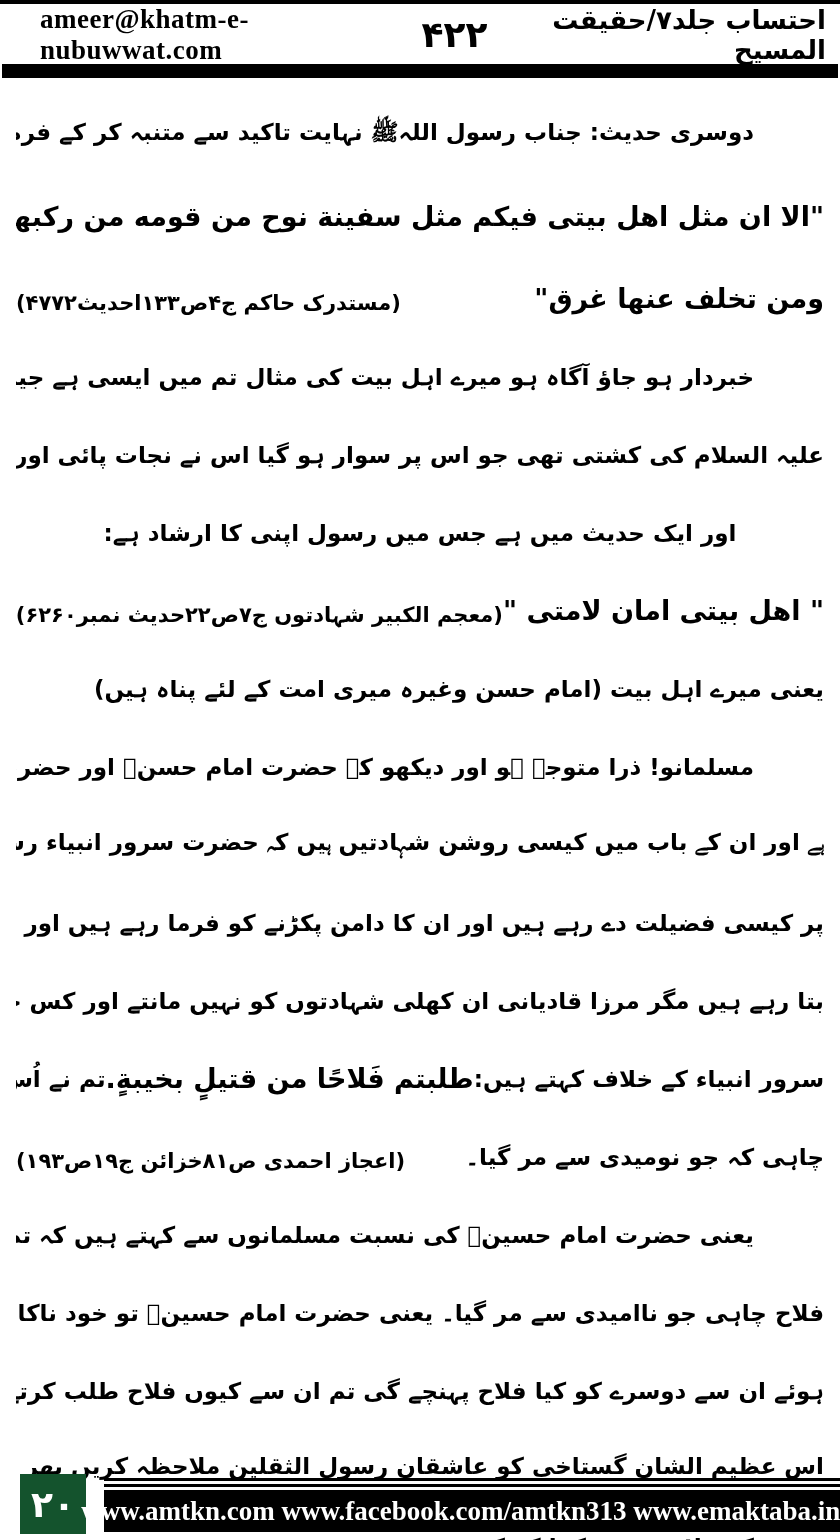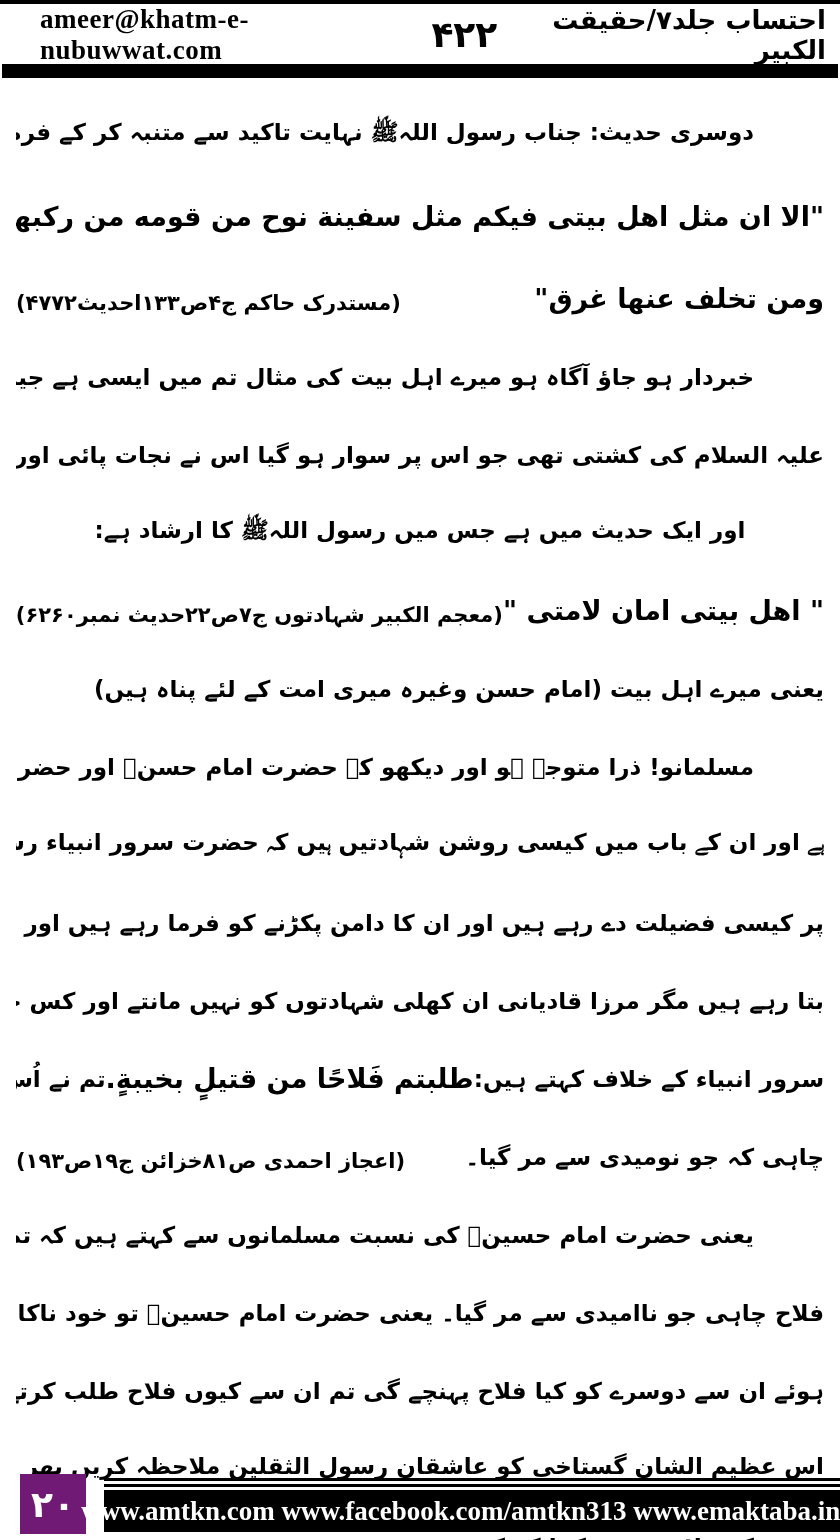--- a/index.html
+++ b/index.html
@@ -33,42 +33,42 @@
     font-size:23px;white-space:nowrap;overflow:hidden;
   }
   .line.indent{padding-right:70px;}
   .line.center{justify-content:center;}
   .line.split{justify-content:space-between;}
   .arabic{font-size:27px;font-weight:bold;}
   .cite{font-size:21px;font-weight:bold;margin-top:8px;}
   
   .footer{position:absolute;left:0;bottom:0;width:840px;height:70px;}
   .page-box{
-    position:absolute;left:20px;bottom:6px;width:66px;height:60px;background:#701a75;
+    position:absolute;left:20px;bottom:6px;width:66px;height:60px;background:#14532d;
     color:#fff;display:flex;align-items:center;justify-content:center;
     font-size:36px;font-weight:bold;
   }
   .footer-right{position:absolute;left:104px;bottom:8px;width:736px;}
   .f-rule{height:3px;background:#000;margin-bottom:3px;}
   .footer-bar{
     height:42px;background:#000;color:#fff;display:flex;align-items:center;justify-content:center;
     font-family:"Liberation Serif",serif;font-weight:bold;font-size:27px;white-space:nowrap;
   }
 </style>
 </head>
 <body>
 
 <div class="page">
 
   <div class="top-rule"></div>
 
   <header class="header">
     <span class="header-email">ameer@khatm-e-nubuwwat.com</span>
     <span class="header-pagenum">۴۲۲</span>
-    <span class="header-title">احتساب جلد۷/حقیقت الکبیر</span>
+    <span class="header-title">احتساب جلد۷/حقیقت المسیح</span>
   </header>
   <div class="header-bar"></div>
 
   <main class="body">
     <p class="line indent">
         <span>دوسری حدیث: جناب رسول اللہﷺ نہایت تاکید سے متنبہ کر کے فرماتے ہیں:</span>
       </p>
     <p class="line arabic">
         <span>"الا ان مثل اهل بيتى فيكم مثل سفينة نوح من قومه من ركبها نجا</span>
       </p>
@@ -76,21 +76,21 @@
       <span class="arabic">ومن تخلف عنها غرق"</span>
       <span class="cite">(مستدرک حاکم ج۴ص۱۳۳احدیث۴۷۷۲)</span>
     </p>
     <p class="line indent">
         <span>خبردار ہو جاؤ آگاہ ہو میرے اہل بیت کی مثال تم میں ایسی ہے جیسے کسی وقت نوح</span>
       </p>
     <p class="line">
         <span>علیہ السلام کی کشتی تھی جو اس پر سوار ہو گیا اس نے نجات پائی اور جو اس سے علیحدہ رہا ہلاک ہوا۔</span>
       </p>
     <p class="line center">
-        <span>اور ایک حدیث میں ہے جس میں رسول اللہﷺ کا ارشاد ہے:</span>
+        <span>اور ایک حدیث میں ہے جس میں رسول اپنی کا ارشاد ہے:</span>
       </p>
     <p class="line">
       <span class="arabic">" اهل بيتى امان لامتى "</span>
       <span class="cite">(معجم الکبیر شہادتوں ج۷ص۲۲حدیث نمبر۶۲۶۰)</span>
     </p>
     <p class="line">
         <span>یعنی میرے اہل بیت (امام حسن وغیرہ میری امت کے لئے پناہ ہیں)</span>
       </p>
     <p class="line indent">
         <span>مسلمانو! ذرا متوجہ ہو اور دیکھو کہ حضرت امام حسنؓ اور حضرت امام حسینؓ کی کیا شان</span>

